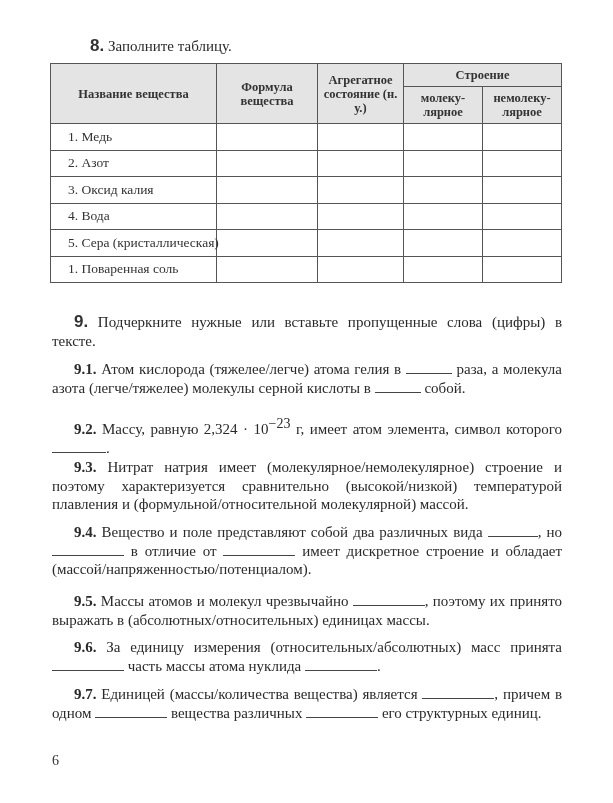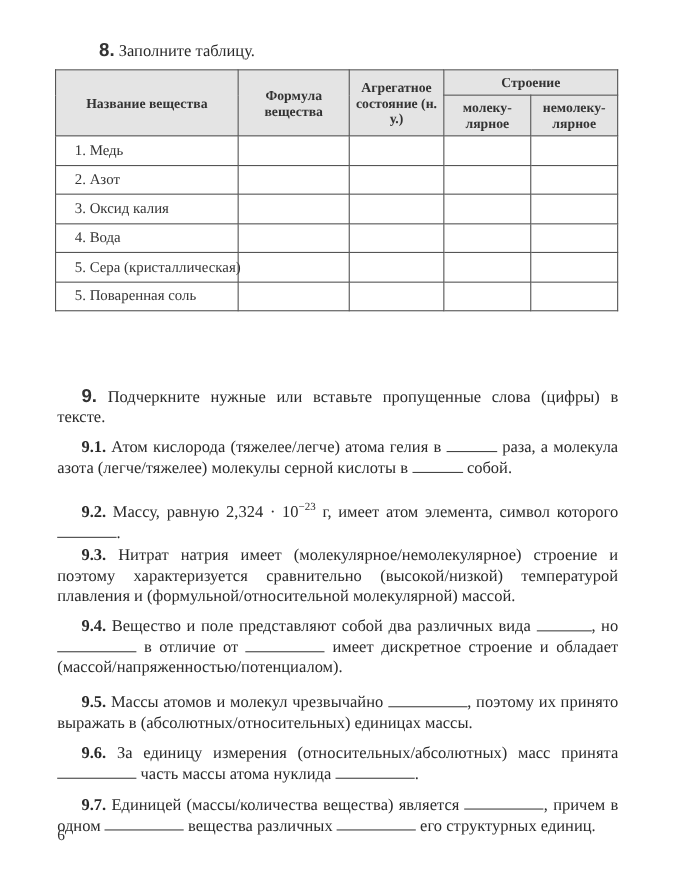--- a/index.html
+++ b/index.html
@@ -12,26 +12,26 @@
                table-layout: fixed; font-size: 13.5px; }
   table.fill th, table.fill td { border: 1.6px solid #555; padding: 0; }
   table.fill th { background: #e4e4e4; font-weight: bold; font-size: 12.5px; line-height: 14px;
                   text-align: center; color: #333; }
   table.fill td { height: 25.5px; background: #fff; }
   table.fill td.name { padding-left: 17px; white-space: nowrap; color: #333; font-size: 13.5px; }
   tr.h1 th { height: 22px; }
   tr.h2 th { height: 36px; }
 
   .para { position: absolute; left: 52px; width: 510px; font-size: 15px; line-height: 18.5px;
-          text-align: justify; color: #2a2a2a; margin-top: 38px; }
+          text-align: justify; color: #2a2a2a; }
   .para.indent { text-indent: 22px; }
   b.sub { font-weight: bold; }
   .blank { display: inline-block; border-bottom: 1px solid #444; height: 12px; vertical-align: baseline; }
   .page-num { position: absolute; left: 52px; top: 753px; font-size: 14px; color: #333; }
-  sup { font-size: 10px; vertical-align: 6px; }
+  sup { font-size: 14px; vertical-align: 6px; }
 </style>
 </head>
 <body>
 
 <div class="task-head">
   <span class="num-sans">8.</span>
   <span>Заполните таблицу.</span>
 </div>
 
 <table class="fill">
@@ -84,21 +84,21 @@
         <td></td>
       </tr>
       <tr>
         <td class="name">5. Сера (кристаллическая)</td>
         <td></td>
         <td></td>
         <td></td>
         <td></td>
       </tr>
       <tr>
-        <td class="name">5. Поваренная соль</td>
+        <td class="name">1. Поваренная соль</td>
         <td></td>
         <td></td>
         <td></td>
         <td></td>
       </tr>
     </tbody>
 </table>
 
 <div class="para indent" style="top:313px;"><span class="num-sans">9.</span> <span>Подчеркните нужные или вставьте пропущенные слова (цифры) в тексте.</span></div>
 

